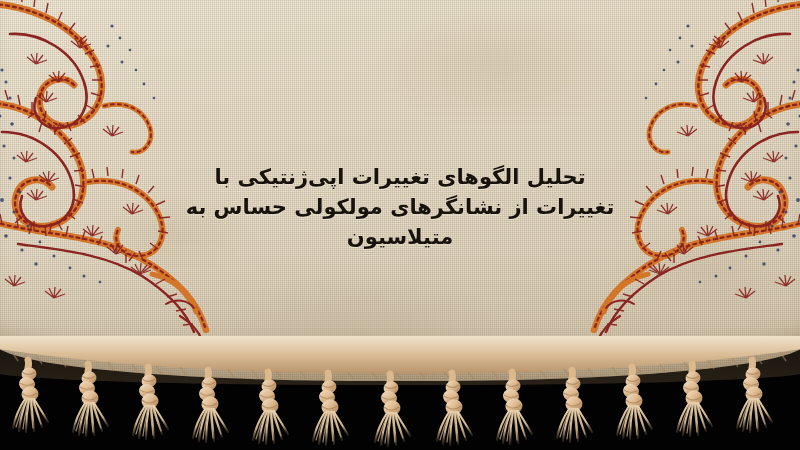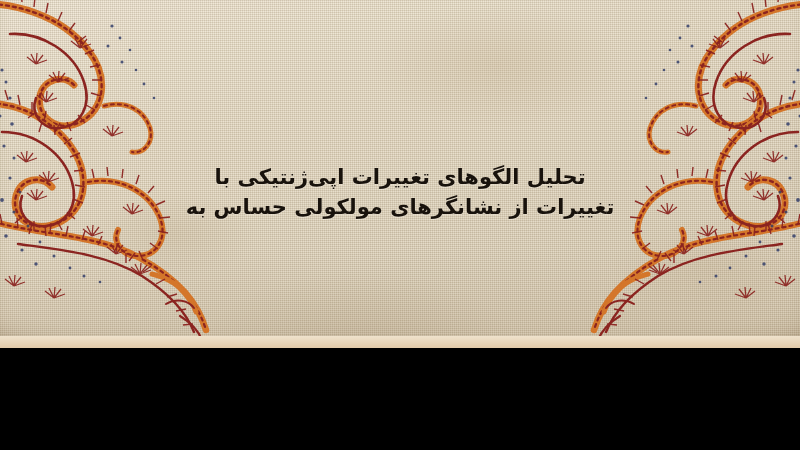--- a/index.html
+++ b/index.html
@@ -1,21 +1,21 @@
 <!DOCTYPE html>
 <html lang="fa" dir="rtl"><head>
 <meta charset="utf-8">
 <title>Termeh Title Slide</title>
 <style>
   html,body{margin:0;padding:0;background:#000;}
   *{box-sizing:border-box;}
 
   .stage{
     position:relative;
-    width:800px;height:348px;
+    width:800px;height:450px;
     overflow:hidden;
     background:#000;
     font-family:"DejaVu Sans", sans-serif;
   }
 
   
   .backdrop{
     position:absolute;inset:0;
     background:#020202;
   }
@@ -344,20 +344,21 @@
           <circle cx="152" cy="84" r="1.3"></circle>
         <circle cx="160" cy="98" r="1.4"></circle>
           <circle cx="170" cy="112" r="1.3"></circle>
       </g>
     </svg>
   </div>
 
   <div class="title-block">
     <span class="title-line">تحلیل الگوهای تغییرات اپی‌ژنتیکی با</span>
     <span class="title-line">تغییرات از نشانگرهای مولکولی حساس به</span>
+    <span class="title-line">متیلاسیون</span>
   </div>
 
   <div class="cord">
     <svg viewBox="0 0 816 46" xmlns="http://www.w3.org/2000/svg" preserveAspectRatio="none">
       <defs>
         <linearGradient id="cordG" x1="0" y1="0" x2="0" y2="1">
           <stop offset="0%" stop-color="#efe2cc"></stop>
           <stop offset="45%" stop-color="#ddc09a"></stop>
           <stop offset="100%" stop-color="#b8946c"></stop>
         </linearGradient>

